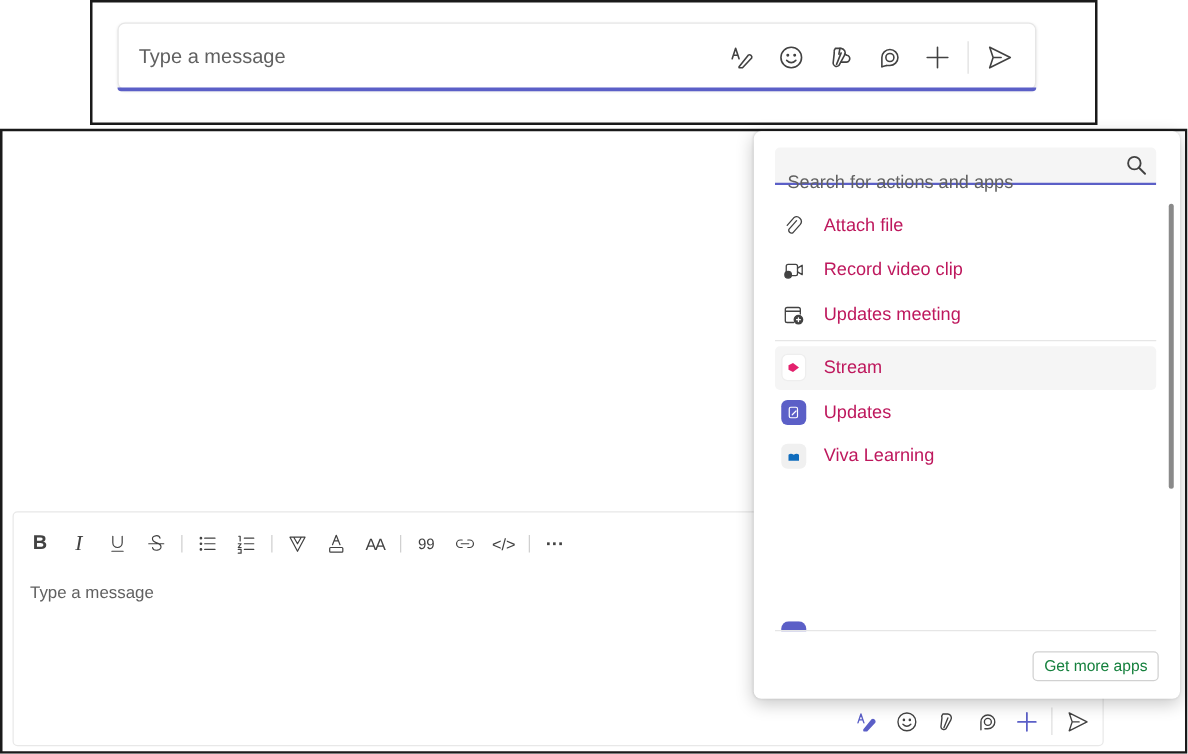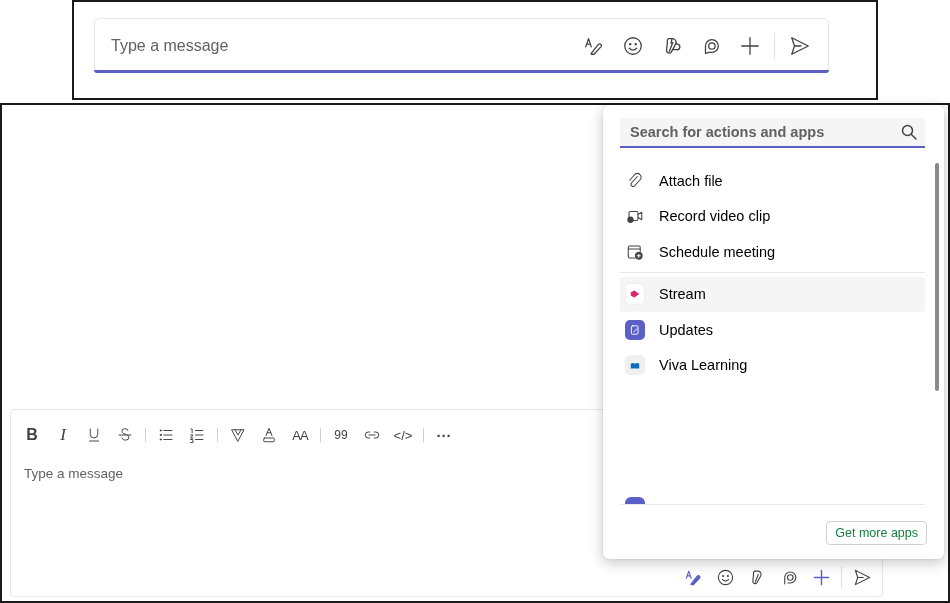--- a/index.html
+++ b/index.html
@@ -25,29 +25,29 @@
   .fb svg{width:18px;height:18px;fill:none;stroke:#424242;stroke-width:1.3;stroke-linecap:round;stroke-linejoin:round;}
   .fsep{width:1px;height:14px;background:#d0d0d0;margin-right:9px;}
   .rich .ph{position:absolute;left:13px;top:56px;font-size:13.5px;color:#616161;}
   .rich .icons{right:8px;bottom:6px;height:26px;}
   .rich .ic{width:24px;height:24px;margin-left:8px;}
   .rich .ic svg{width:19px;height:19px;}
 
   
   .popup{position:absolute;left:601px;top:0;width:341px;height:454px;background:#fff;border-radius:6px;box-shadow:0 4px 14px rgba(0,0,0,.22),0 0 2px rgba(0,0,0,.12);}
   .search{position:absolute;left:17px;top:13px;width:305px;height:30px;background:#f5f5f5;border-radius:4px 4px 0 0;border-bottom:2px solid #5b5fc7;box-sizing:border-box;}
-  .search input{position:absolute;left:10px;top:6px;width:260px;border:none;background:transparent;outline:none;font-family:"Liberation Sans",sans-serif;font-size:14.5px;color:#8b5cf6;padding:0;font-weight:bold;}
+  .search input{position:absolute;left:10px;top:20px;width:260px;border:none;background:transparent;outline:none;font-family:"Liberation Sans",sans-serif;font-size:14.5px;color:#8b5cf6;padding:0;}
   .search input::placeholder{color:#616161;}
   .search .sicon{position:absolute;right:8px;top:6px;width:16px;height:16px;}
   .search .sicon svg{width:16px;height:16px;fill:none;stroke:#424242;stroke-width:1.5;stroke-linecap:round;}
   .list{position:absolute;left:17px;top:58px;width:305px;}
   .item{height:35.5px;display:flex;align-items:center;border-radius:4px;cursor:pointer;position:relative;}
   .item .iic{width:20px;height:20px;margin-left:5px;display:flex;align-items:center;justify-content:center;}
   .item .iic svg{width:18px;height:18px;fill:none;stroke:#424242;stroke-width:1.4;stroke-linecap:round;stroke-linejoin:round;}
-  .item .lbl{margin-left:14px;font-size:14.5px;color:#000000;}
+  .item .lbl{margin-left:14px;font-size:14.5px;color:#be185d;}
   .item.hover{background:#f5f5f5;}
   .divider{height:1px;background:#e6e6e6;margin:2px 0 4px;}
   .appicon{width:20px;height:20px;border-radius:5px;display:flex;align-items:center;justify-content:center;}
   .scroll{position:absolute;right:5px;top:58px;width:4px;height:228px;background:#8a8a8a;border-radius:2px;}
   .clip{position:absolute;left:17px;top:392px;width:305px;height:8px;overflow:hidden;}
   .bottomline{position:absolute;left:17px;top:399px;width:305px;height:1px;background:#e6e6e6;}
   .getmore{position:absolute;right:17px;top:416px;height:24px;padding:0 8px;border:1px solid #d1d1d1;border-radius:4px;background:#fff;font-family:"Liberation Sans",sans-serif;font-size:12.5px;color:#15803d;cursor:pointer;}
 </style>
 </head>
 <body>
@@ -228,21 +228,21 @@
         <span class="lbl">Record video clip</span>
       </div>
       <div class="item">
         <span class="iic">
           <svg viewBox="0 0 24 24">
               <path d="M12 20 H5 a2 2 0 0 1 -2 -2 V6 a2 2 0 0 1 2 -2 H17 a2 2 0 0 1 2 2 V11 M3 8 H19"></path>
               <circle cx="17" cy="17" r="4.5" fill="#424242"></circle>
               <path d="M17 15 V19 M15 17 H19" stroke="#fff"></path>
             </svg>
         </span>
-        <span class="lbl">Schedule meeting</span>
+        <span class="lbl">Updates meeting</span>
       </div>
 
       <div class="divider"></div>
 
       <div class="item hover">
         <span class="iic">
           <span class="appicon" style="background:#fff;border:1px solid #eee;">
               <svg viewBox="0 0 20 20" style="width:12px;height:12px;stroke:none;">
                 <path d="M3 7 L9 4 L17 10 L9 16 L3 13 Z" fill="#e3216d"></path>
               </svg>

